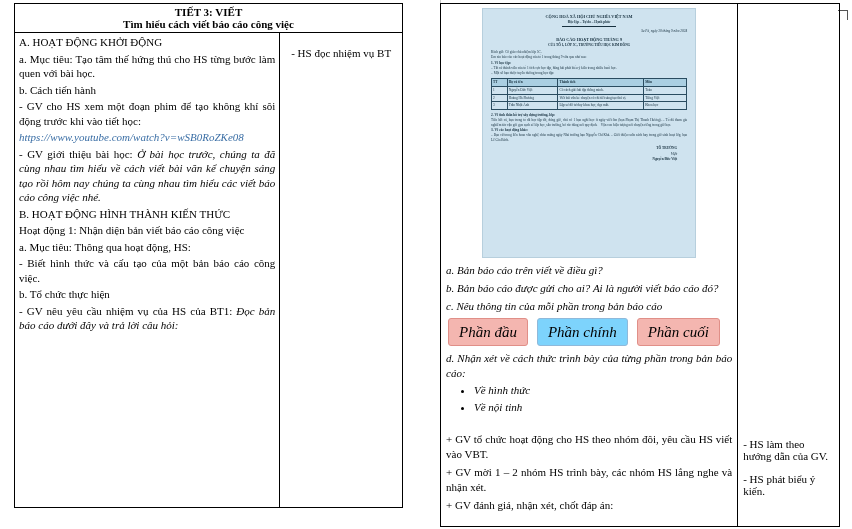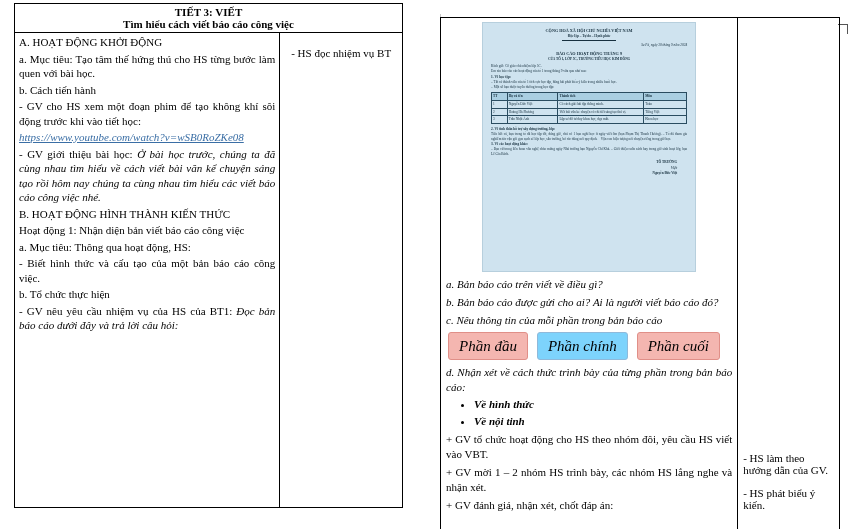--- a/index.html
+++ b/index.html
@@ -57,30 +57,29 @@
     text-align: justify;
   }
   .body-cell p {
     margin: 0 0 2px 0;
   }
   .b { font-weight: normal; }
   .i { font-style: italic; }
   .link {
     color: #3a6ea5;
     font-style: italic;
-    text-decoration: underline;
   }
   .side-cell {
     line-height: 1.35;
   }
   
   .right-page {
     position: absolute;
     left: 440px;
-    top: 14px;
+    top: 0;
     width: 412px;
     height: 456px;
   }
   .right-table {
     position: absolute;
     left: 0px;
     top: 3px;
     width: 400px;
     border-collapse: collapse;
   }
@@ -91,23 +90,22 @@
   }
   .r-main { width: 288px; }
   .r-side { width: 100px; }
   .r-body {
     height: 516px;
     line-height: 1.35;
     text-align: justify;
   }
   .r-body p { margin: 0 0 3px 0; }
   .r-body ul {
-    margin: 2px 0 3px 0;
+    margin: 2px 0 17px 0;
     padding-left: 28px;
-    font-weight: bold;
   }
   .r-body li { margin: 0 0 2px 0; font-style: italic; }
   
   .report-img {
     width: 212px;
     height: 248px;
     margin: 1px auto 5px auto;
     background: #cfe3ef;
     border: 1px solid #b7cfdd;
     position: relative;

